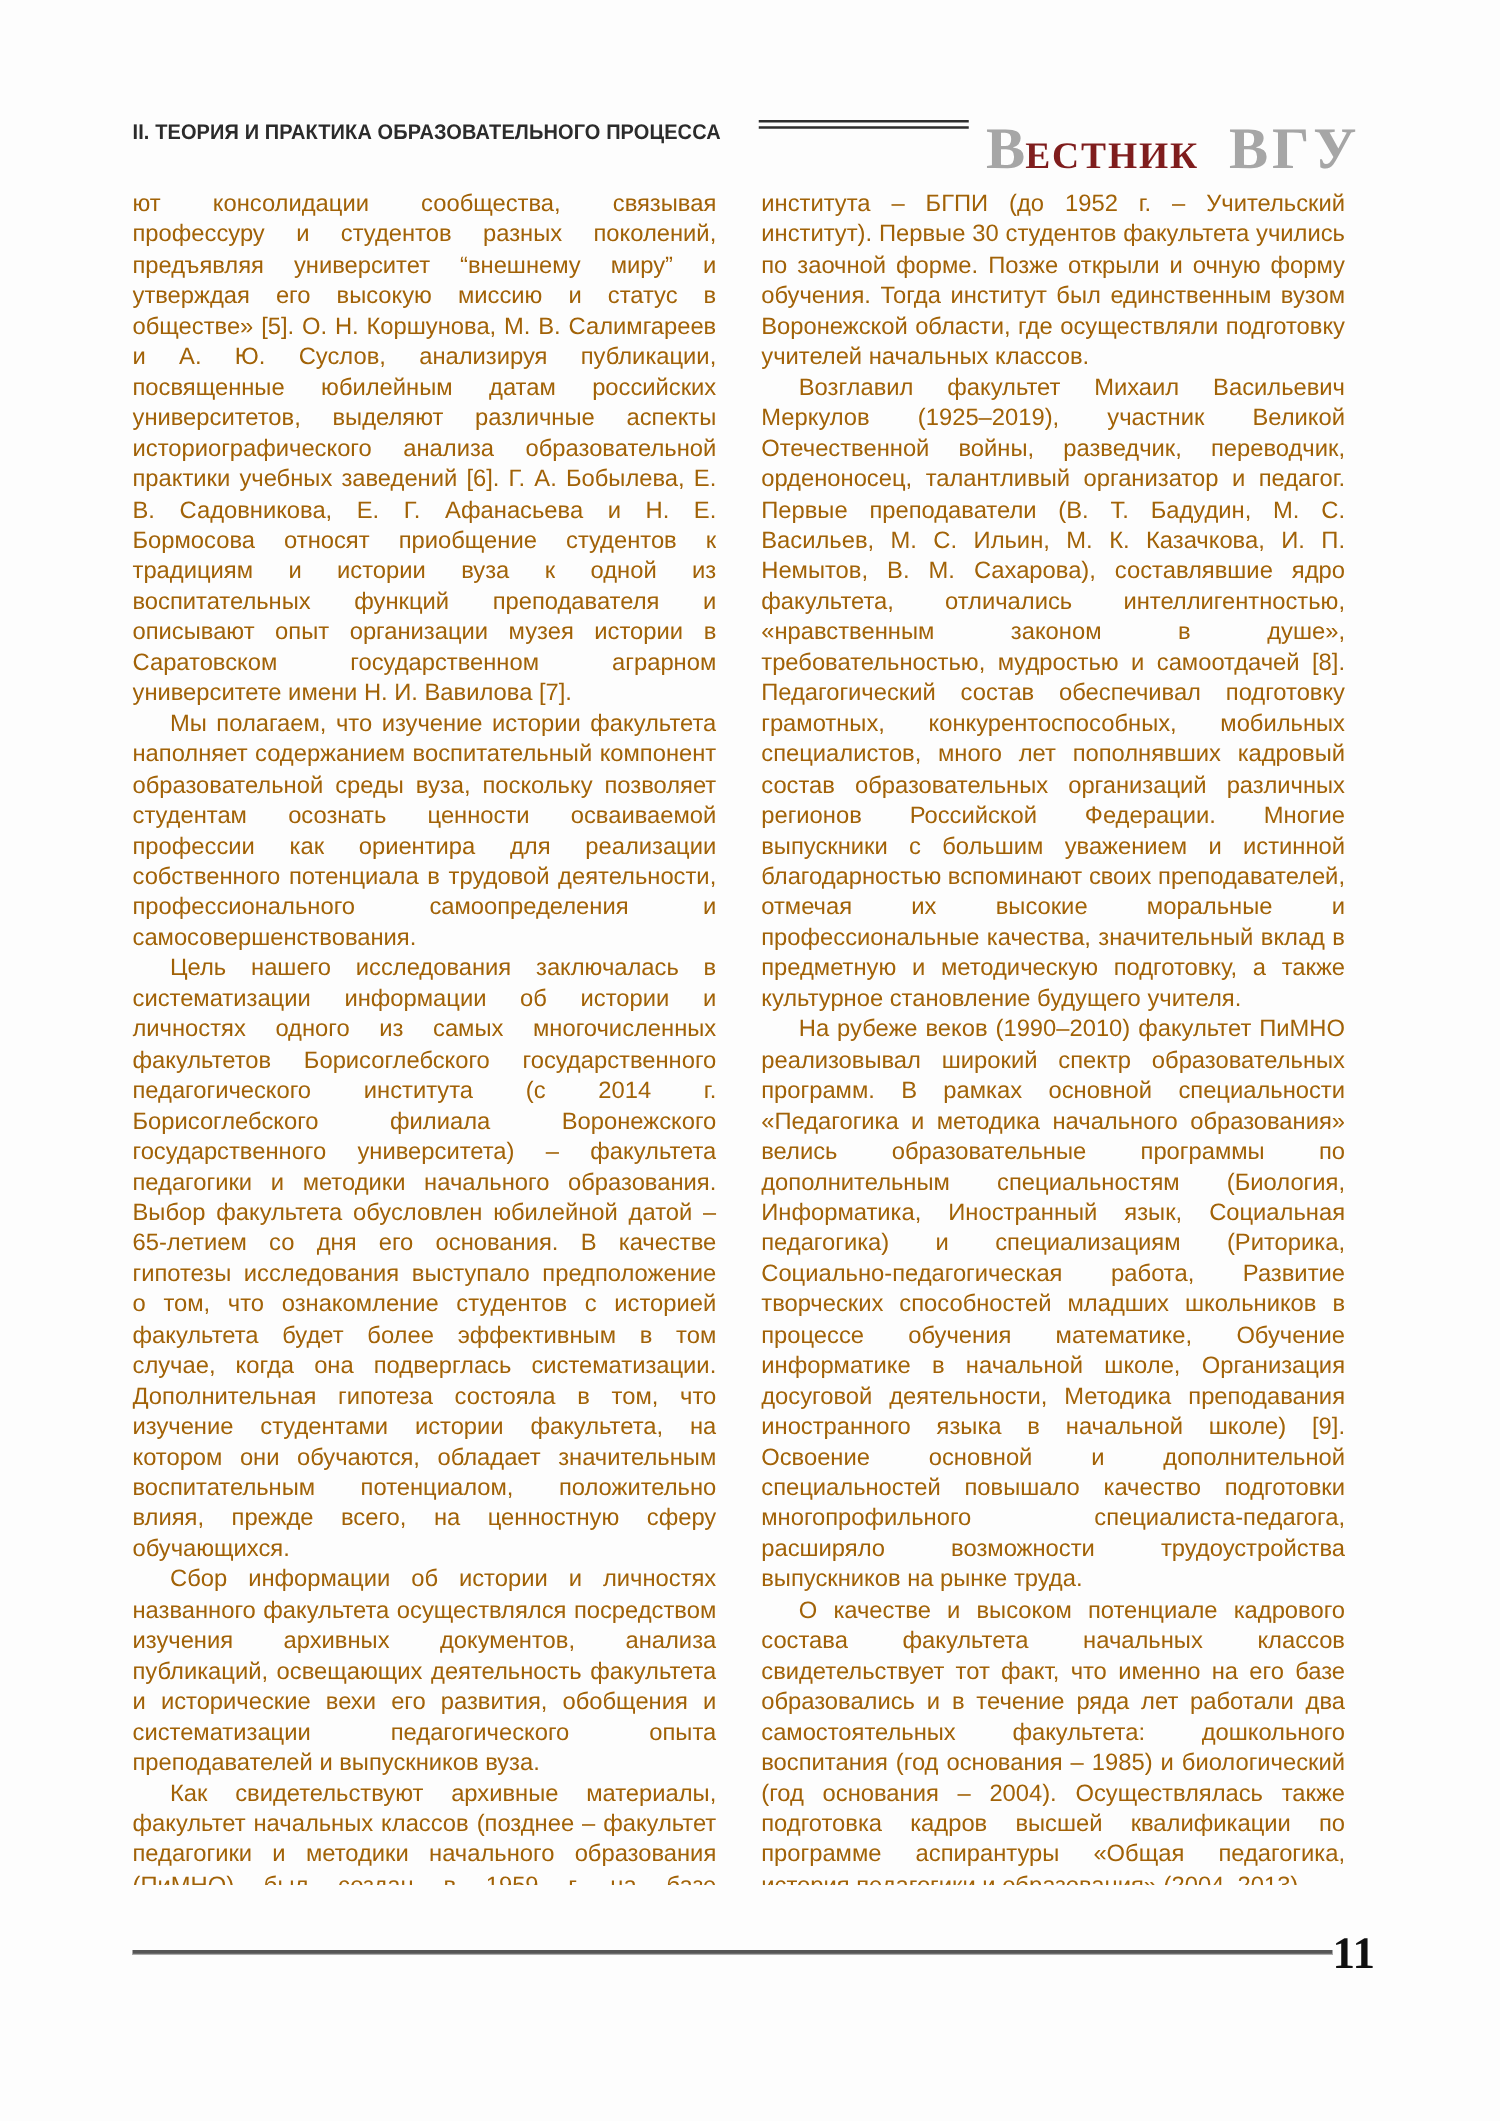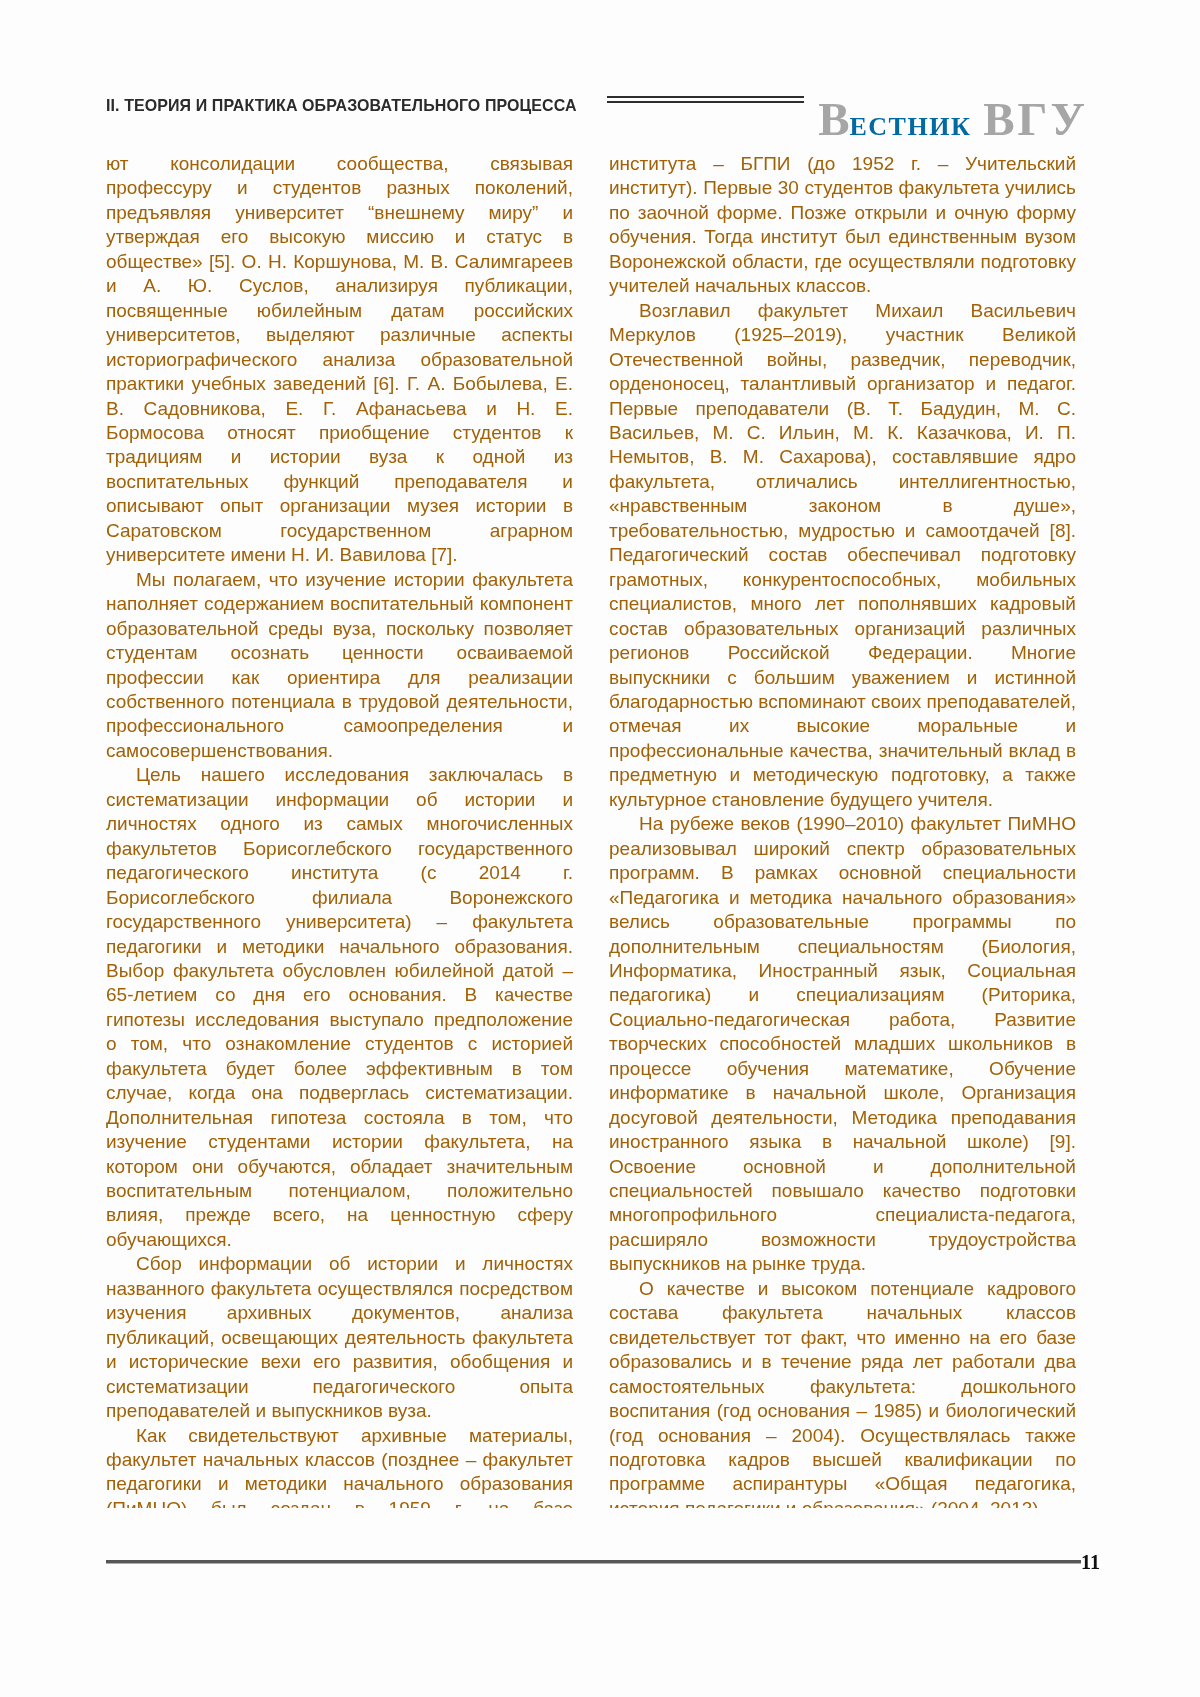--- a/index.html
+++ b/index.html
@@ -38,22 +38,22 @@
     margin: 0 14px 0 0;
     min-width: 60px;
   }
   .journal-logo {
     font-family: "Liberation Serif", serif;
     font-weight: bold;
     white-space: nowrap;
     line-height: 1;
   }
   .logo-big   { font-size: 47px; color: #a6a6a6; }
-  .logo-small { font-size: 26px; color: #0369a1; letter-spacing: 1.5px; }
-  .logo-abbr  { margin-left: 12px; letter-spacing: 3px; }
+  .logo-small { font-size: 30px; color: #7f1d1d; letter-spacing: 1.5px; }
+  .logo-abbr  { margin-left: 24px; letter-spacing: 3px; }
   
   .content {
     position: absolute;
     left: 106px;
     top: 152px;
     display: flex;
     gap: 36px;
   }
   .column {
     width: 467px;
@@ -78,21 +78,21 @@
   }
   .footer-rule {
     flex: 1;
     height: 3px;
     background: #565656;
     border-bottom: 1px solid #adadad;
   }
   .page-number {
     font-family: "Liberation Serif", serif;
     font-weight: bold;
-    font-size: 20px;
+    font-size: 36px;
     color: #101010;
     line-height: 1;
   }
 </style>
 </head>
 <body>
 
 <div class="page">
 
   <header class="page-header">

